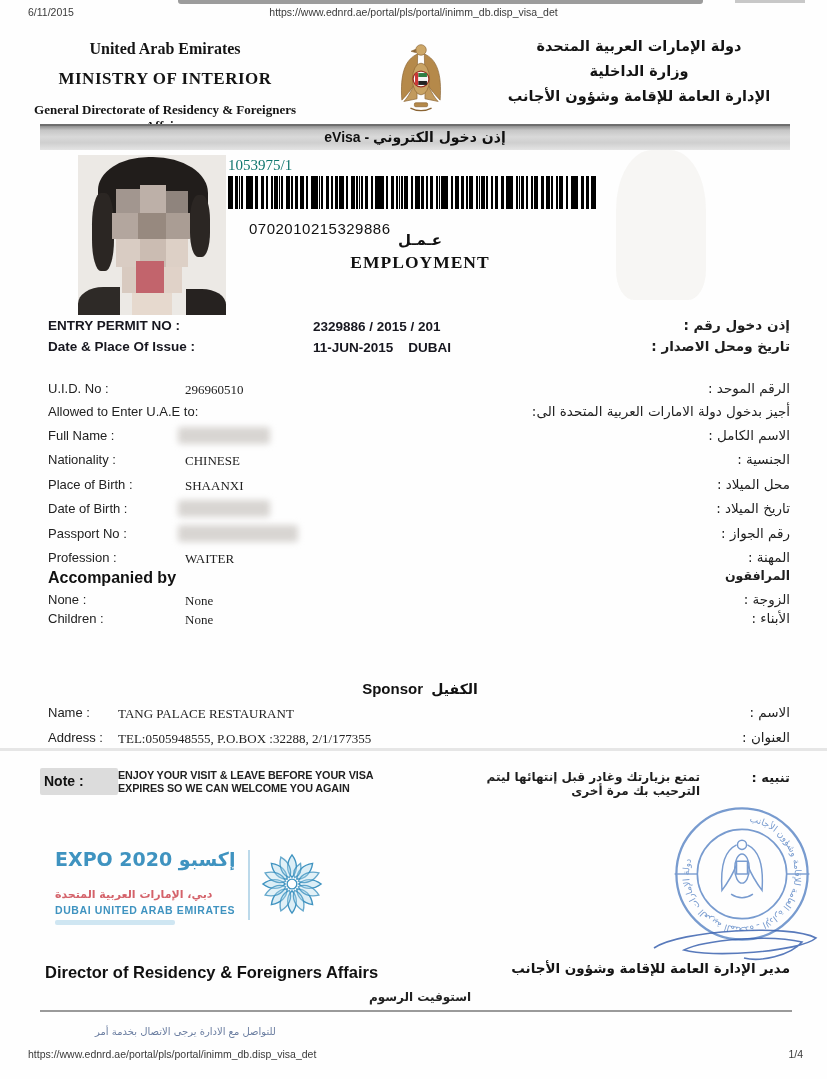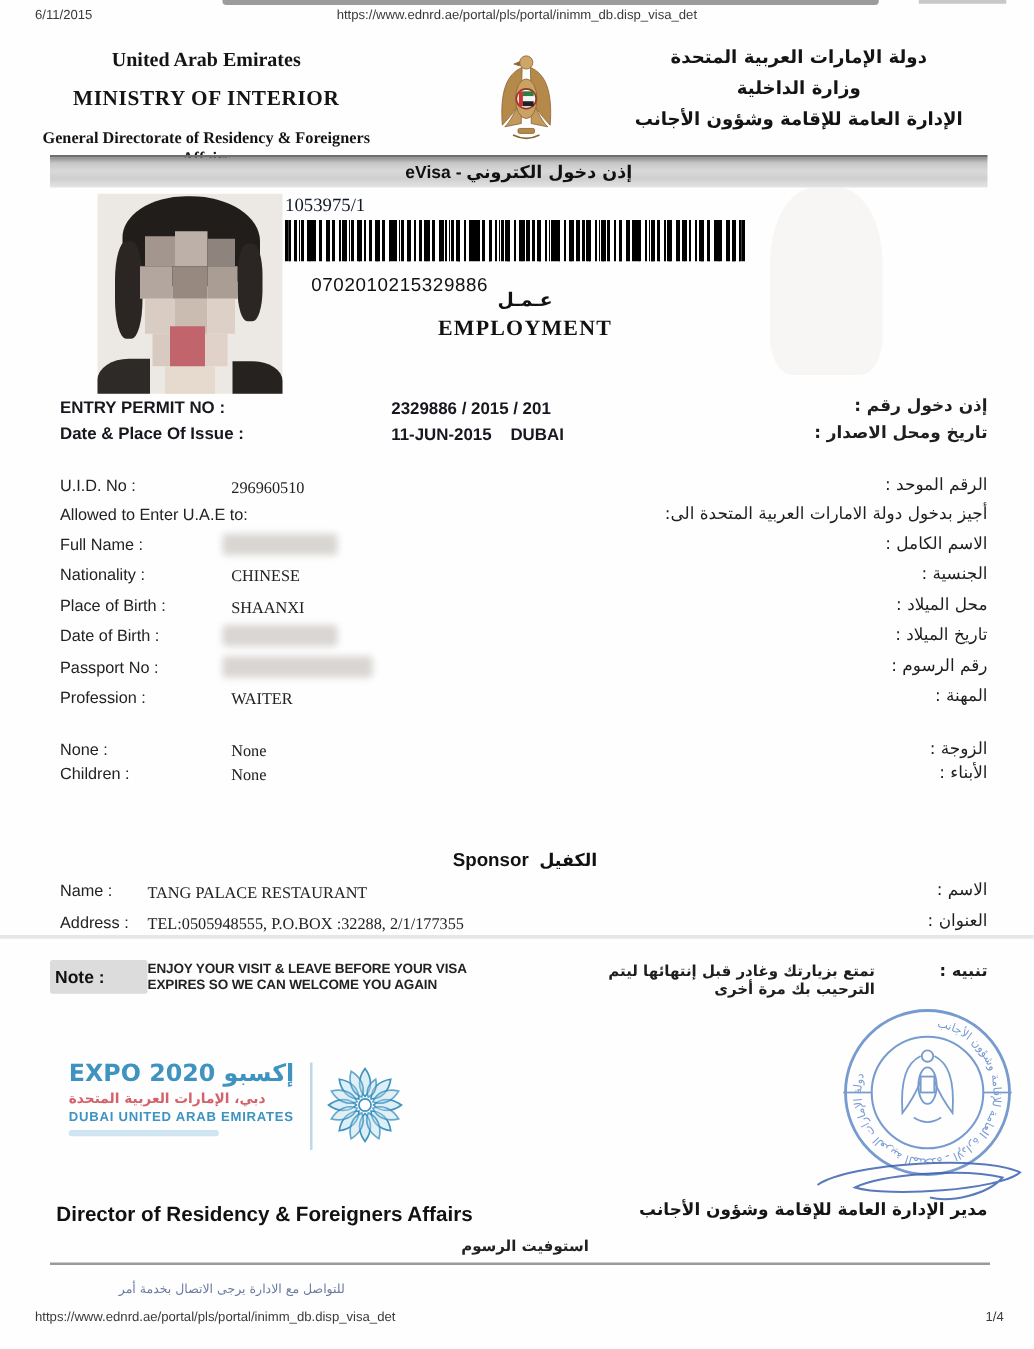--- a/index.html
+++ b/index.html
@@ -42,21 +42,21 @@
   .ph-b9{left:88px;top:84px;width:22px;height:28px;background:#ddd0c6;}
   .ph-mouth{left:58px;top:106px;width:28px;height:34px;background:#c2646c;}
   .ph-chin{left:44px;top:112px;width:14px;height:26px;background:#d8cac0;}
   .ph-chin2{left:86px;top:112px;width:18px;height:26px;background:#e0d2c8;}
   .ph-neck{left:54px;top:138px;width:40px;height:22px;background:#e6d9ce;}
   .ph-shL{left:0;top:132px;width:42px;height:28px;background:#2e2a27;border-radius:60% 0 0 0;}
   .ph-shR{left:108px;top:134px;width:40px;height:26px;background:#262220;border-radius:0 60% 0 0;}
   
   .ghost{left:616px;top:150px;width:90px;height:150px;background:#f4f2ف0;background:#f4f2f0;border-radius:40% 40% 20% 20%;opacity:.7;}
   
-  #permit-serial{left:228px;top:157px;font-family:"Liberation Serif",serif;font-size:15px;color:#0f172a;}
+  #permit-serial{left:228px;top:157px;font-family:"Liberation Serif",serif;font-size:15px;color:#0f766e;}
   #barcode{left:228px;top:176px;width:362px;height:33px;
     background:
       repeating-linear-gradient(90deg,#000 0 2px,transparent 2px 5px),
       repeating-linear-gradient(90deg,#000 0 1px,transparent 1px 8px),
       repeating-linear-gradient(90deg,transparent 0 4px,#000 4px 7px,transparent 7px 13px);
     border-left:3px solid #000;border-right:3px solid #000;}
   #barcode-num{left:228px;top:220px;font-family:Liberation Sans, sans-serif;font-size:15px;color:#111;letter-spacing:.5px;margin-left:21px;}
   #visa-type-ar{left:0;top:231px;width:840px;text-align:center;font-family:"DejaVu Sans",sans-serif;font-size:15px;font-weight:bold;color:#111;}
   #visa-type-en{left:0;top:252px;width:840px;text-align:center;font-family:"Liberation Serif",serif;font-size:17.5px;font-weight:bold;letter-spacing:1px;color:#111;}
   
@@ -89,21 +89,21 @@
      font-size:14px;font-weight:bold;color:#111;line-height:26px;padding-left:4px;}
   #note-en{left:118px;top:769px;width:320px;font-size:10.8px;font-weight:bold;color:#222;line-height:13px;letter-spacing:-.1px;}
   #note-ar{right:127px;top:770px;width:260px;direction:rtl;font-family:"DejaVu Sans",sans-serif;font-size:12px;font-weight:bold;color:#1e1e1e;}
   #note-ar-label{right:37px;top:770px;direction:rtl;font-family:"DejaVu Sans",sans-serif;font-size:13px;font-weight:bold;color:#1e1e1e;}
   
   #stamp{left:660px;top:792px;opacity:.82;}
   #signature{left:640px;top:918px;opacity:.85;}
   
   #expo{left:55px;top:848px;width:260px;}
   #expo .e1{font-size:19px;font-weight:bold;color:#3f93c0;font-family:"DejaVu Sans",sans-serif;}
-  #expo .e2{font-size:11px;font-weight:bold;color:#d4626a;font-family:"DejaVu Sans",sans-serif;margin-top:2px;direction:rtl;text-align:left;}
+  #expo .e2{font-size:11px;font-weight:bold;color:#d4626a;font-family:"DejaVu Sans",sans-serif;margin-top:18px;direction:rtl;text-align:left;}
   #expo .e3{font-size:10.5px;font-weight:bold;color:#3f93c0;letter-spacing:.6px;margin-top:3px;}
   #expo .e4{width:120px;height:5px;background:#cfe6f2;margin-top:4px;border-radius:2px;}
   #expo-divider{left:248px;top:850px;width:2px;height:70px;background:#bcd9ea;}
   #expo-rosette{left:258px;top:850px;}
   
   #dir-en{left:45px;top:963px;font-size:16.5px;font-weight:bold;color:#111;}
   #dir-ar{right:37px;top:960px;direction:rtl;font-family:"DejaVu Sans",sans-serif;font-size:13.5px;font-weight:bold;color:#151515;}
   #fees-ar{left:0;top:990px;width:840px;text-align:center;direction:rtl;font-family:"DejaVu Sans",sans-serif;font-size:12px;font-weight:bold;color:#222;}
   #footer-rule{left:40px;top:1010px;width:752px;height:2px;background:#9a9a9a;}
   #contact-ar{left:95px;top:1026px;direction:rtl;font-family:"DejaVu Sans",sans-serif;font-size:10px;color:#6a7da0;}
@@ -224,26 +224,30 @@
     <span class="da">تاريخ الميلاد :</span>
   </div>
   <div class="drow r7">
     <span class="dl">Place of Birth :</span>
     <span class="dv">SHAANXI</span>
     <span class="da">محل الميلاد :</span>
   </div>
   <div class="drow r9">
     <span class="dl">Passport No :</span>
     <span class="redact w2"></span>
-    <span class="da">رقم الرسوم :</span>
+    <span class="da">رقم الجواز :</span>
   </div>
   <div class="drow r10">
     <span class="dl">Profession :</span>
     <span class="dv">WAITER</span>
     <span class="da">المهنة :</span>
+  </div>
+  <div class="drow heading r11">
+    <span class="dl">Accompanied by</span>
+    <span class="da">المرافقون</span>
   </div>
   <div class="drow r12">
     <span class="dl">None :</span>
     <span class="dv">None</span>
     <span class="da">الزوجة :</span>
   </div>
   <div class="drow r13">
     <span class="dl">Children :</span>
     <span class="dv">None</span>
     <span class="da">الأبناء :</span>

